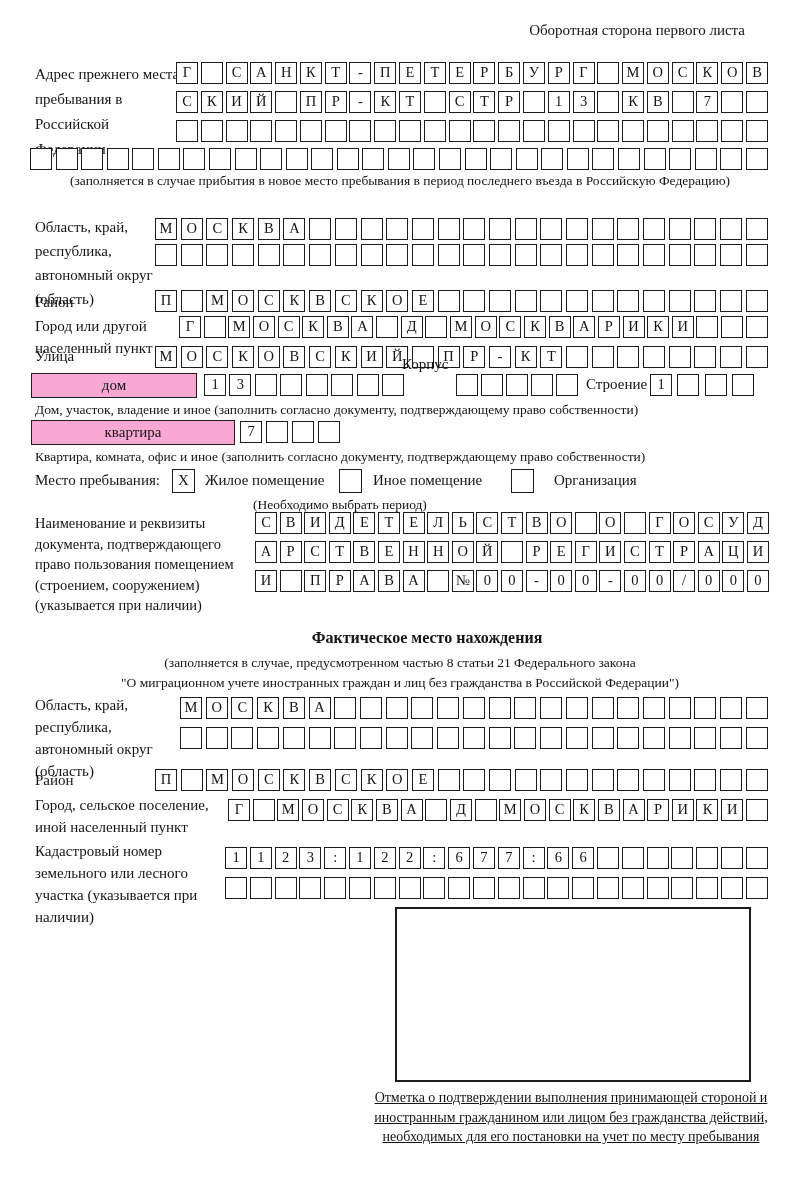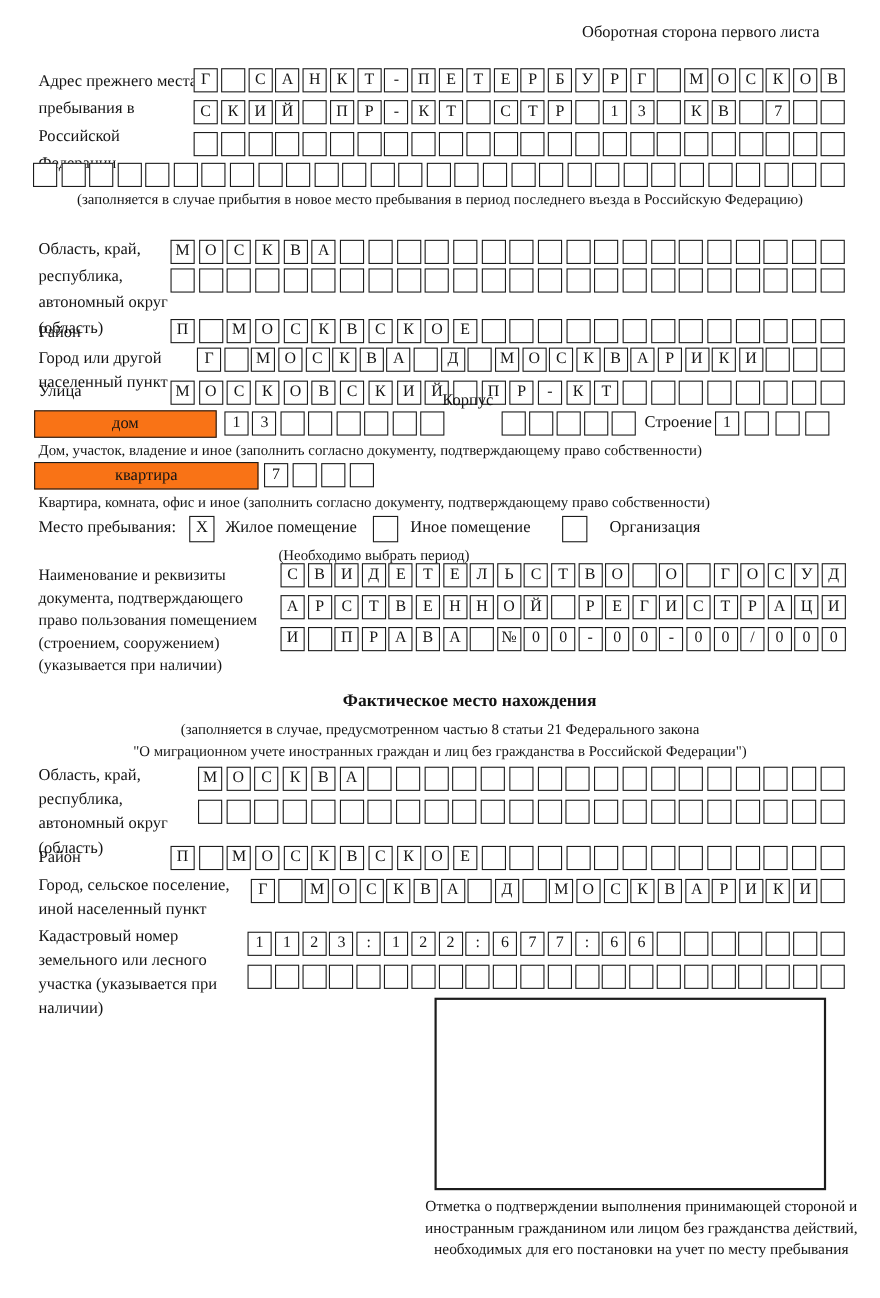--- a/index.html
+++ b/index.html
@@ -17,21 +17,21 @@
   .note-center{left:0;width:100%;text-align:center;}
   .title{position:absolute;left:0;width:100%;text-align:center;font-weight:bold;font-size:16.5px;}
   .cells{position:absolute;display:flex;justify-content:space-between;height:22px;}
   .cell{
     display:inline-block;box-sizing:border-box;width:22px;height:22px;
     border:1.6px solid #1c1c1c;font-size:14.5px;line-height:19px;
     text-align:center;overflow:hidden;flex:0 0 22px;background:#fff;
   }
   .widebox{
     position:absolute;box-sizing:border-box;border:1.6px solid #1c1c1c;height:25px;
-    font-size:15px;line-height:22px;text-align:center;background:#f97316;
+    font-size:15px;line-height:22px;text-align:center;background:#f9a8d4;
   }
   .checkbox{
     position:absolute;box-sizing:border-box;width:23px;height:24px;
     border:1.6px solid #1c1c1c;font-size:15px;line-height:21px;text-align:center;background:#fff;
   }
   .bigbox{position:absolute;box-sizing:border-box;border:2px solid #1c1c1c;background:#fff;}
   .caption{position:absolute;font-size:14px;line-height:19.5px;text-align:center;}
 </style>
 </head>
 <body>
@@ -562,15 +562,15 @@
       <span class="cell"></span>
       <span class="cell"></span>
       <span class="cell"></span>
       <span class="cell"></span>
       <span class="cell"></span>
       <span class="cell"></span>
       <span class="cell"></span>
     </div>
 
   <div class="bigbox" style="left:395px;top:907px;width:356px;height:175px;"></div>
-  <div class="caption" style="left:382px;top:1088px;width:402px;">Отметка о подтверждении выполнения принимающей стороной и иностранным гражданином или лицом без гражданства действий, необходимых для его постановки на учет по месту пребывания</div>
+  <div class="caption" style="left:370px;top:1088px;width:402px;text-decoration:underline;">Отметка о подтверждении выполнения принимающей стороной и иностранным гражданином или лицом без гражданства действий, необходимых для его постановки на учет по месту пребывания</div>
 
 </div>
 
 </body></html>

